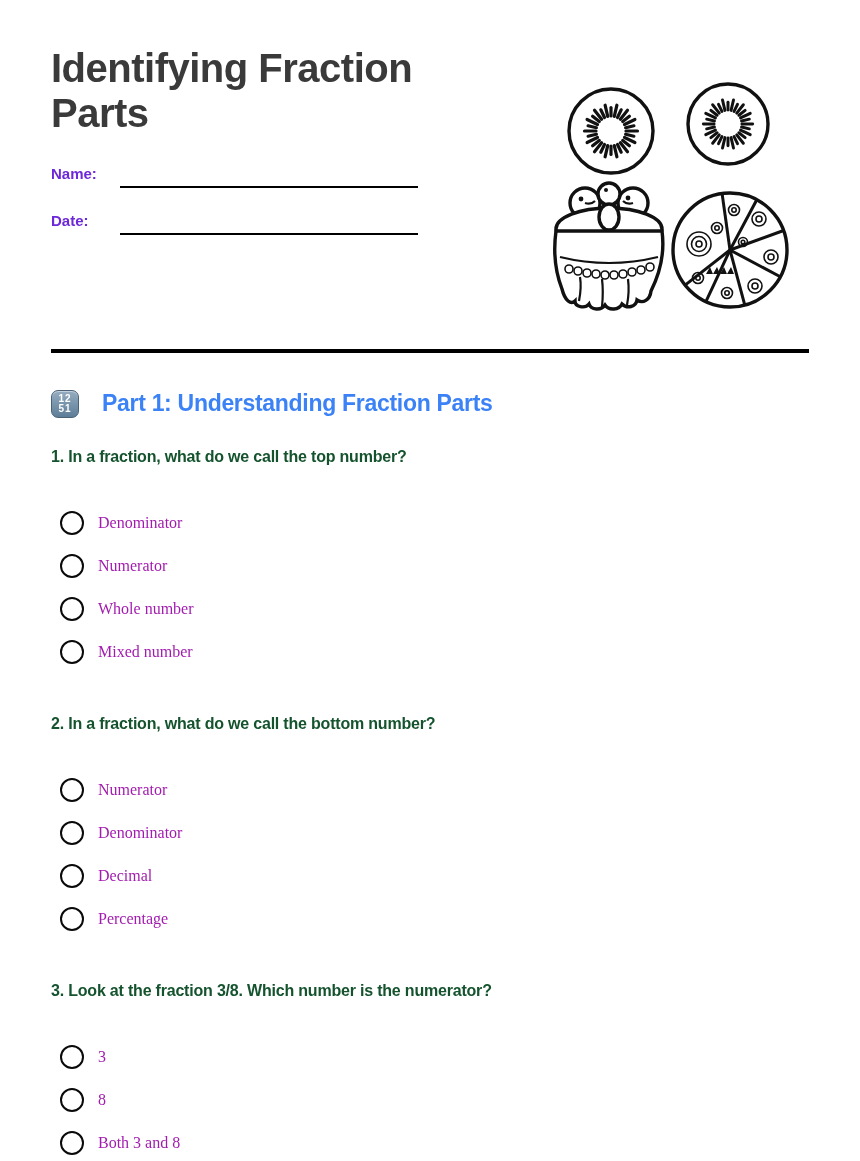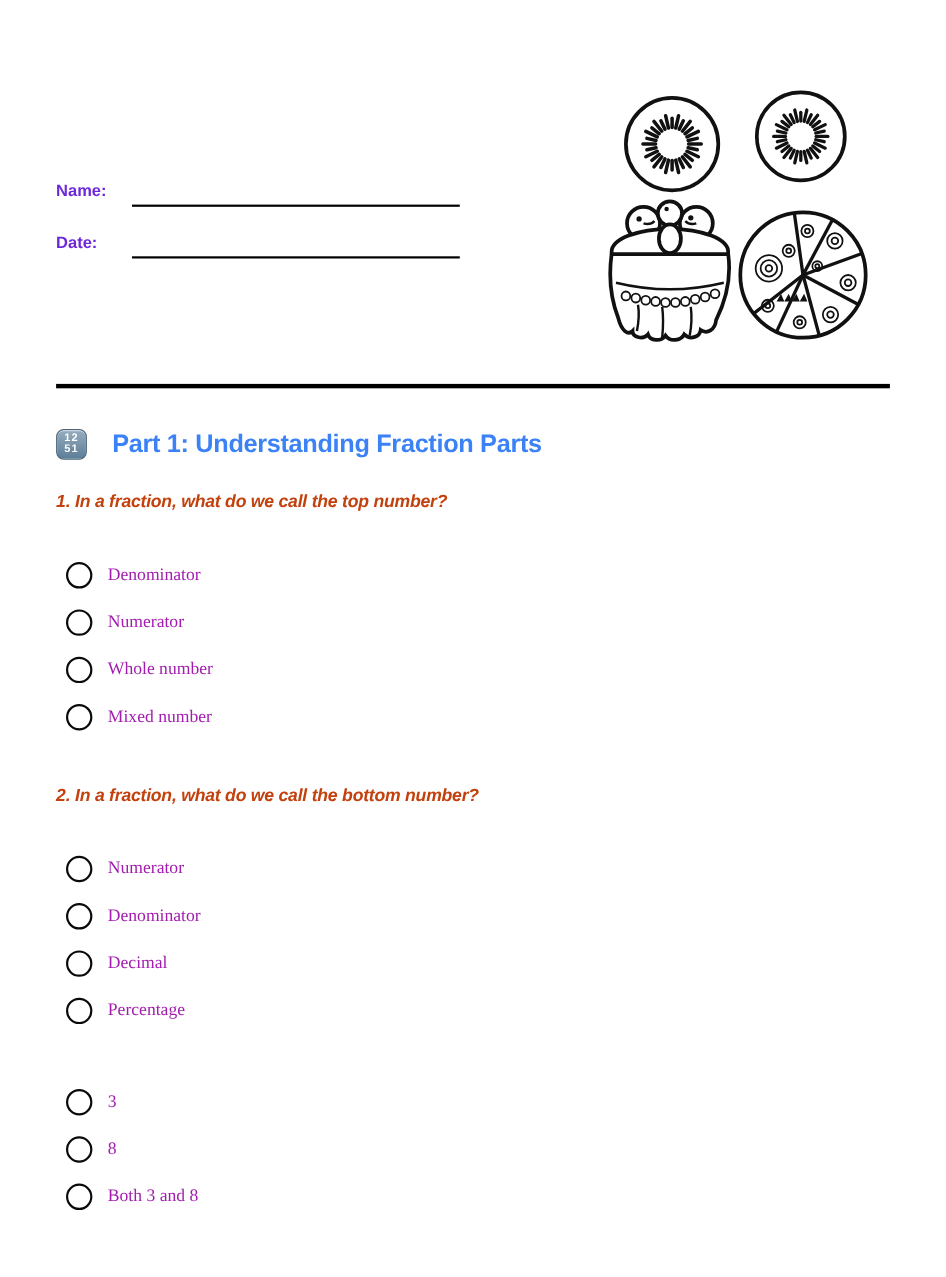--- a/index.html
+++ b/index.html
@@ -43,35 +43,36 @@
     border: 1px solid #4a6378;
     box-shadow: inset 0 1px 0 rgba(255,255,255,.45);
     display: flex; flex-direction: column; align-items: center; justify-content: center;
     color: #fff; font-size: 10px; font-weight: bold; line-height: 10px; letter-spacing: 1px;
   }
   h2.section-title { font-size: 23px; font-weight: bold; letter-spacing: -0.3px; color: #3b82f6; }
 
   
   .question { margin-top: 40px; }
   .question.first { margin-top: 28px; }
-  .q-title { font-size: 16px; line-height: 19px; font-weight: bold; letter-spacing: -0.2px; color: #c2410c; font-style: italic; }
+  .q-title { font-size: 16px; line-height: 19px; font-weight: bold; letter-spacing: -0.2px; color: #14532d; }
   .options { margin-top: 36px; }
   .option { height: 43px; display: flex; align-items: center; cursor: pointer; }
   .radio {
     width: 24px; height: 24px; border: 2.5px solid #0a0a0a; border-radius: 50%;
     margin-left: 9px; margin-right: 14px; flex: 0 0 auto; background: #fff;
   }
   .opt-label { font-size: 16px; color: #a21caf; font-family: Liberation Serif, serif; }
 </style>
 </head>
 <body>
 
 <div class="page">
 
   <header class="header">
+    <h1 class="title">Identifying Fraction Parts</h1>
 
     <span class="field-label name-label">Name:</span>
     <span class="field-line name-line"></span>
 
     <span class="field-label date-label">Date:</span>
     <span class="field-line date-line"></span>
 
     <svg class="figures" width="270" height="245" viewBox="0 0 270 245">
 
       <g>
@@ -262,20 +263,21 @@
         <span class="opt-label">Decimal</span>
       </div>
       <div class="option">
         <span class="radio"></span>
         <span class="opt-label">Percentage</span>
       </div>
     </div>
   </section>
 
   <section class="question">
+    <h3 class="q-title">3. Look at the fraction 3/8. Which number is the numerator?</h3>
     <div class="options">
       <div class="option">
         <span class="radio"></span>
         <span class="opt-label">3</span>
       </div>
       <div class="option">
         <span class="radio"></span>
         <span class="opt-label">8</span>
       </div>
       <div class="option">

